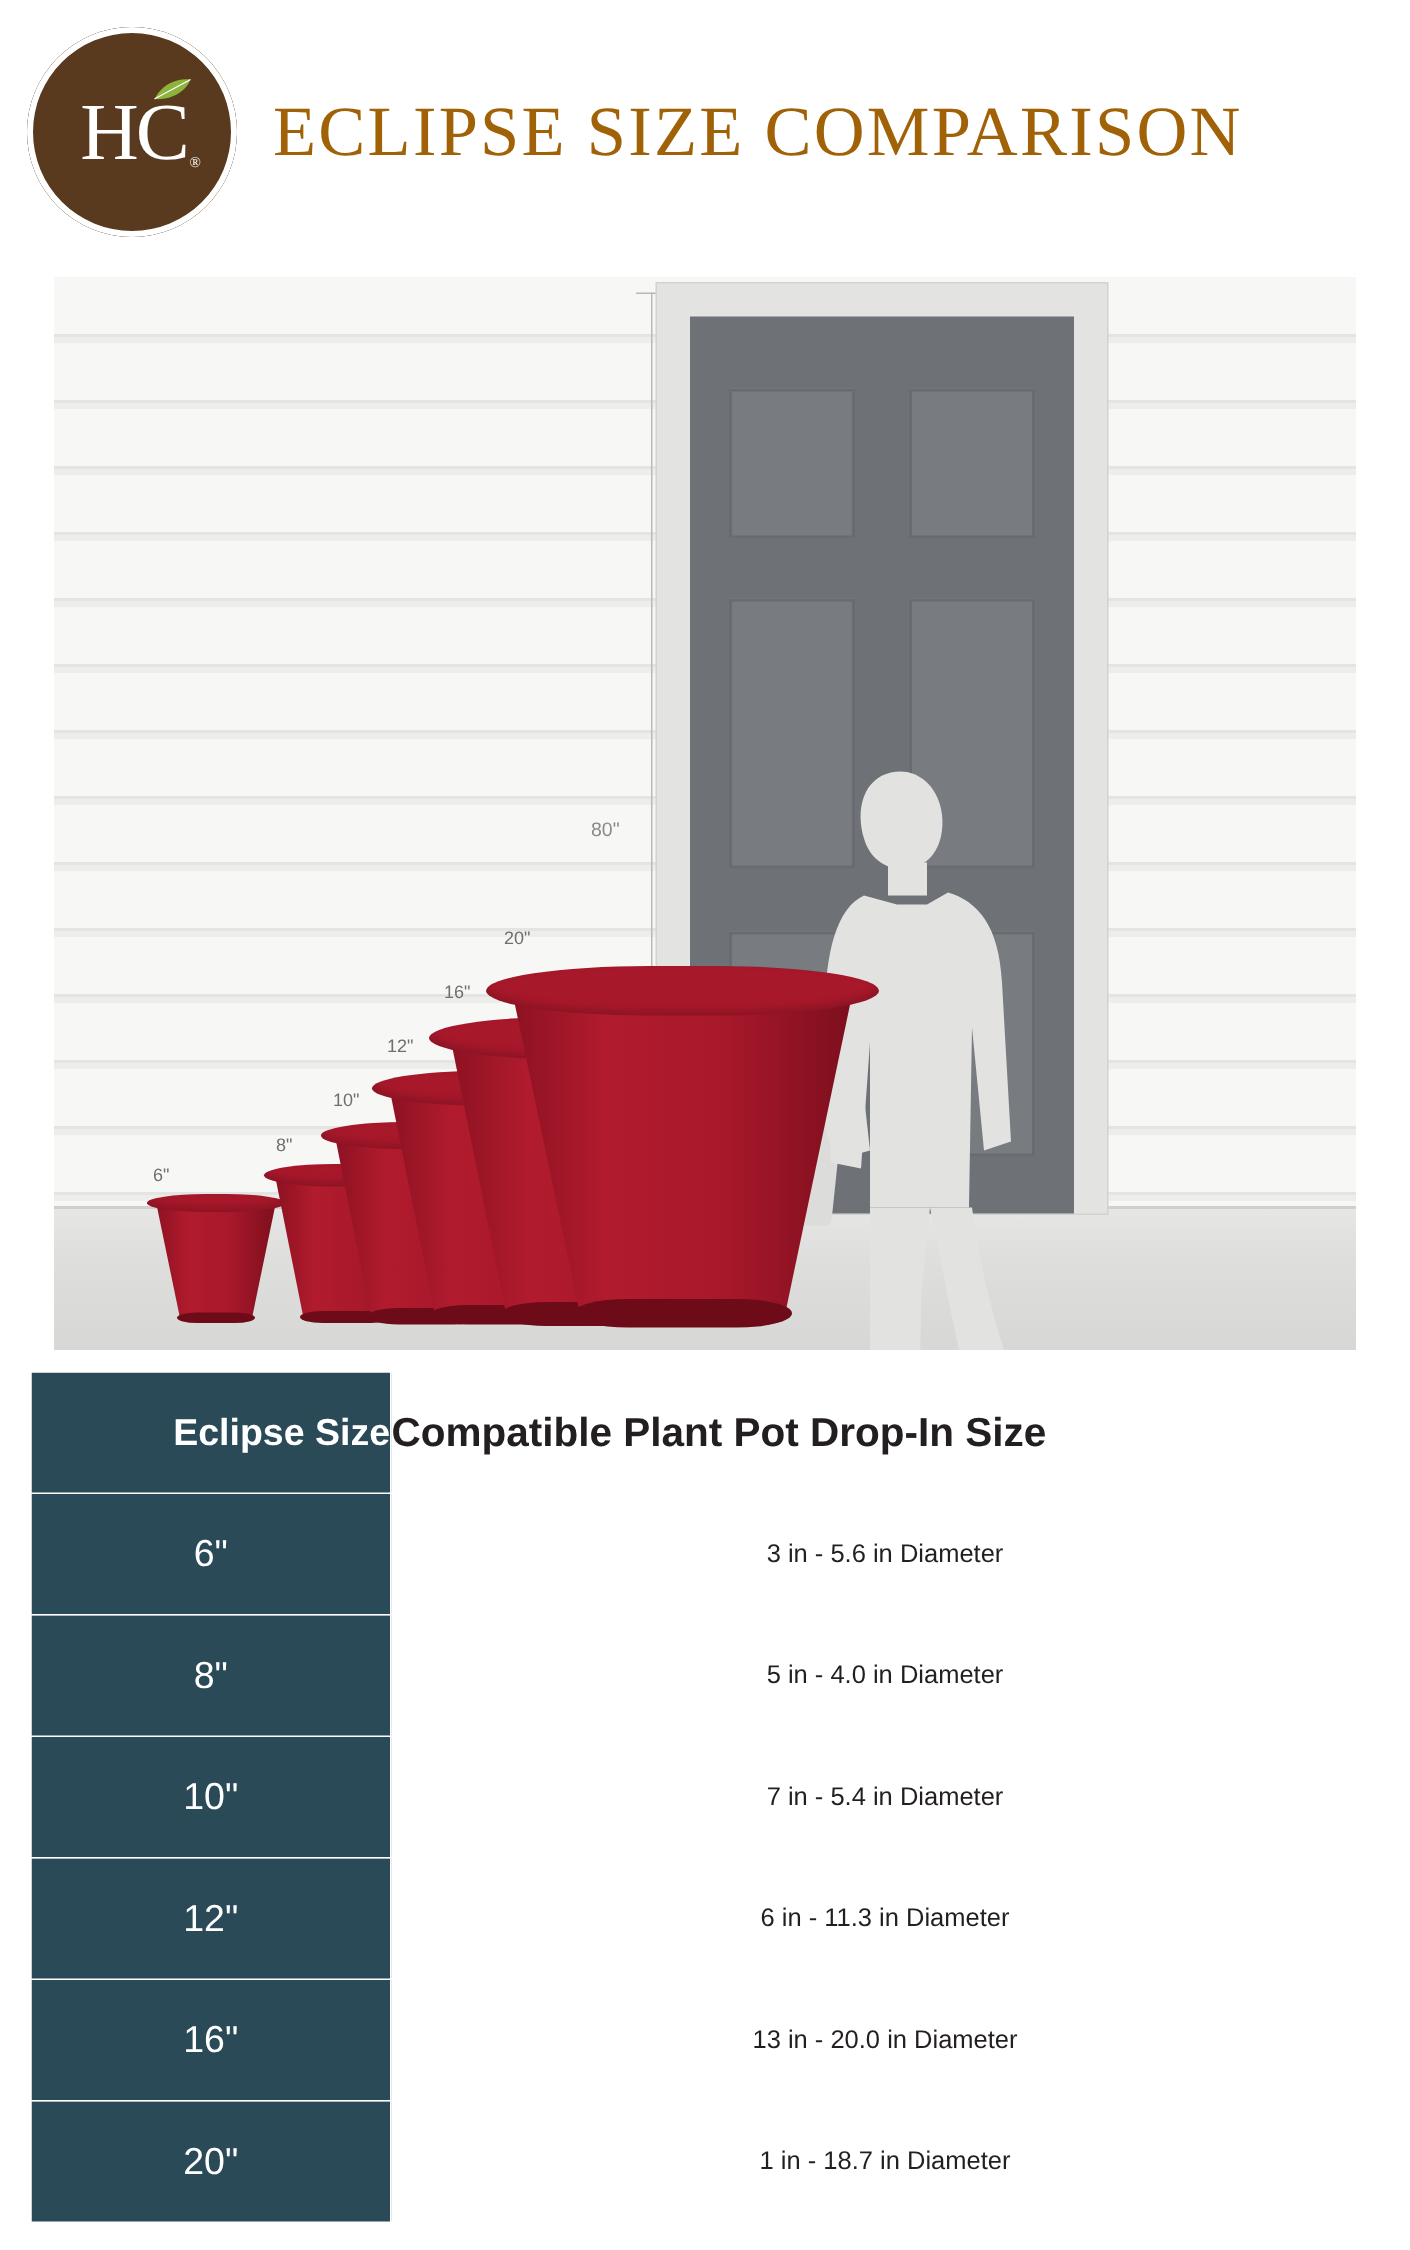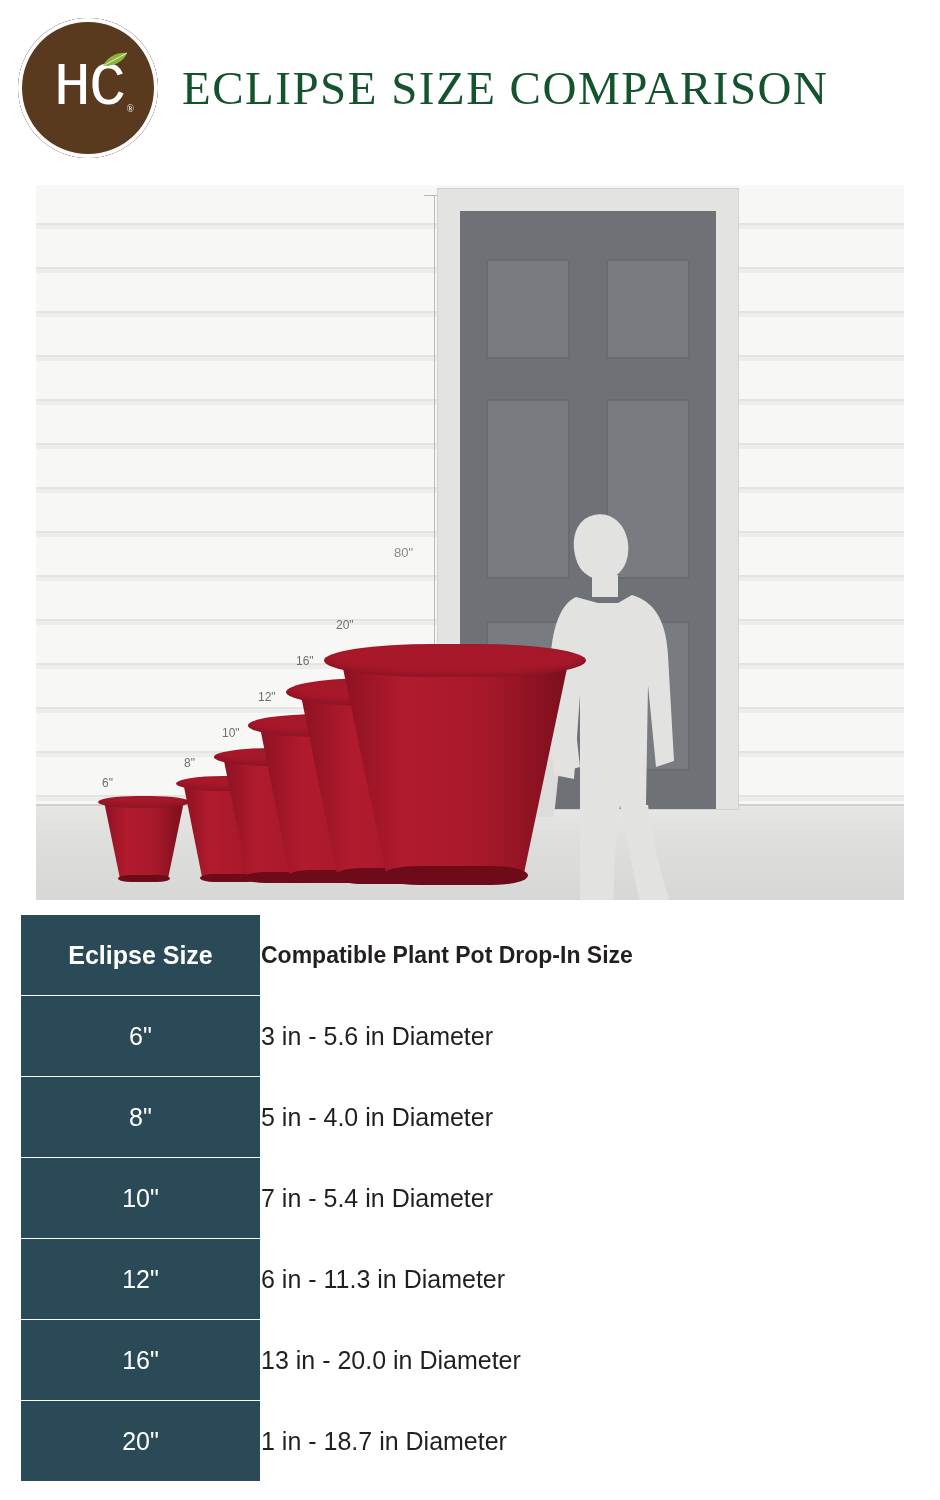--- a/index.html
+++ b/index.html
@@ -38,22 +38,22 @@
   }
   .logo-inner {
     position: relative;
     width: 100%;
     height: 100%;
     display: flex;
     align-items: center;
     justify-content: center;
   }
   .logo-text {
-    font-family: Liberation Mono, monospace;
-    font-size: 62px;
+    font-family: Liberation Serif, serif;
+    font-size: 54px;
     color: #ffffff;
     letter-spacing: -2px;
     line-height: 1;
     font-weight: 400;
     padding-left: 2px;
   }
   .logo-reg {
     position: absolute;
     right: 24px;
     bottom: 44px;
@@ -65,21 +65,21 @@
     position: absolute;
     top: 34px;
     right: 30px;
     width: 26px;
     height: 16px;
   }
   .title {
     font-family: "Liberation Serif", serif;
     font-size: 47px;
     letter-spacing: 1.5px;
-    color: #14532d;
+    color: #a16207;
     margin-left: 24px;
     white-space: nowrap;
     font-weight: 400;
   }
 
   
   .illustration {
     position: relative;
     width: 868px;
     height: 715px;
@@ -270,45 +270,46 @@
     padding: 0;
     height: 80px;
     vertical-align: middle;
   }
   .table .col-left { width: 240px; }
   .th-left {
     background: #2b4a57;
     color: #ffffff;
     font-size: 25px;
     font-weight: bold;
-    text-align: center;
+    text-align: right;
     padding-left: 22px;
   }
   .th-right {
     background: #ffffff;
     color: #231f20;
-    font-size: 23px;
+    font-size: 27px;
     font-weight: bold;
     text-align: left;
     padding-left: 22px;
     border-left: 1px solid #2b4a57;
     border-top: 1px solid #2b4a57;
     border-right: 1px solid #2b4a57;
     border-bottom: 1px solid #2b4a57;
   }
   .td-left {
     background: #2b4a57;
     color: #ffffff;
     font-size: 25px;
     text-align: center;
   }
   .td-right {
     background: #ffffff;
     color: #231f20;
-    font-size: 25px;
+    font-size: 17px;
+    text-align: center;
     border-left: 1px solid #2b4a57;
     border-right: 1px solid #2b4a57;
     border-bottom: 1px solid #2b4a57;
   }
 </style>
 </head>
 <body>
 
 <div class="header">
   <div class="logo">

